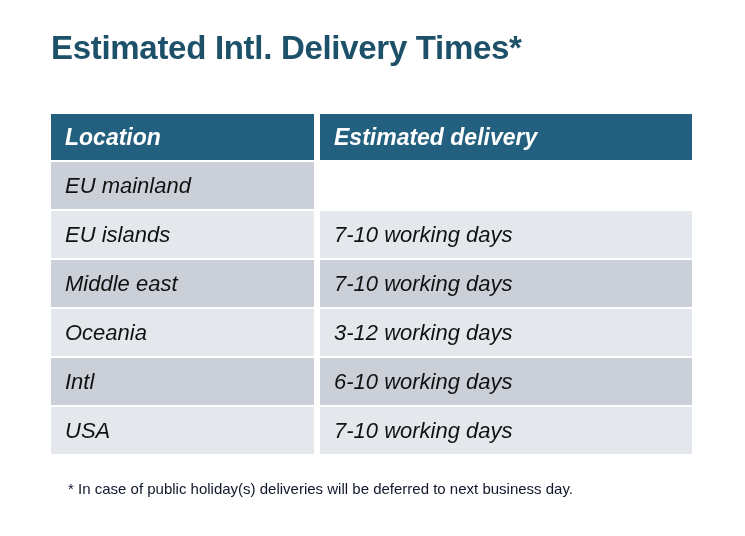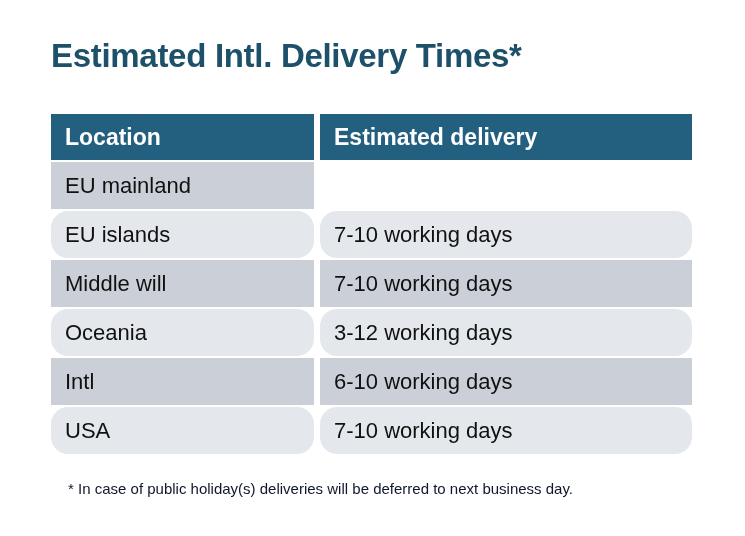--- a/index.html
+++ b/index.html
@@ -15,36 +15,37 @@
   }
   .page {
     position: relative;
     width: 745px;
     height: 536px;
     box-sizing: border-box;
   }
   .title {
     position: absolute;
     left: 51px;
-    top: 36px;
+    top: 28px;
     font-size: 33px;
     font-weight: 700;
     color: #1d5069;
     letter-spacing: -0.3px;
     white-space: nowrap;
     line-height: 40px;
   }
   .table {
     position: absolute;
     left: 51px;
     top: 114px;
     width: 643px;
     display: flex;
     flex-direction: column;
     gap: 2px;
+    font-style: italic;
   }
   .row {
     display: flex;
     gap: 6px;
     width: 100%;
   }
   .cell {
     box-sizing: border-box;
     display: flex;
     align-items: center;
@@ -69,21 +70,20 @@
     font-weight: 700;
     height: 46px;
     font-size: 23px;
   }
   .row-odd .cell {
     background: #cbd0d8;
     text-align: center;
   }
   .row-even .cell {
     background: #e4e8ec;
-    border-radius: 17px;
   }
   .footnote {
     position: absolute;
     left: 68px;
     top: 479px;
     font-size: 15px;
     color: #0f172a;
     white-space: nowrap;
     line-height: 20px;
   }
@@ -105,21 +105,21 @@
     <div class="row row-odd">
       <div class="cell col-loc">EU mainland</div>
     </div>
 
     <div class="row row-even">
       <div class="cell col-loc">EU islands</div>
       <div class="cell col-del">7-10 working days</div>
     </div>
 
     <div class="row row-odd">
-      <div class="cell col-loc">Middle will</div>
+      <div class="cell col-loc">Middle east</div>
       <div class="cell col-del">7-10 working days</div>
     </div>
 
     <div class="row row-even">
       <div class="cell col-loc">Oceania</div>
       <div class="cell col-del">3-12 working days</div>
     </div>
 
     <div class="row row-odd">
       <div class="cell col-loc">Intl</div>

